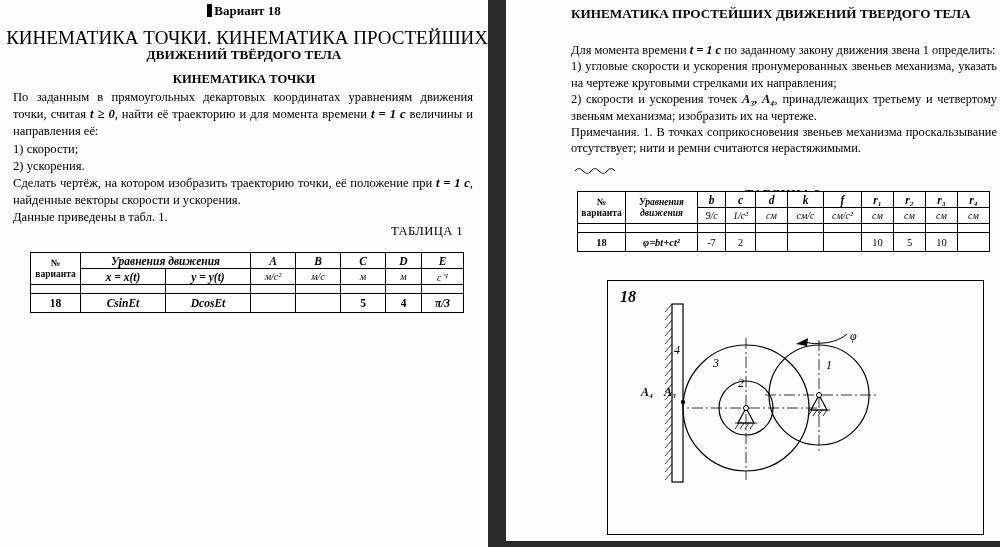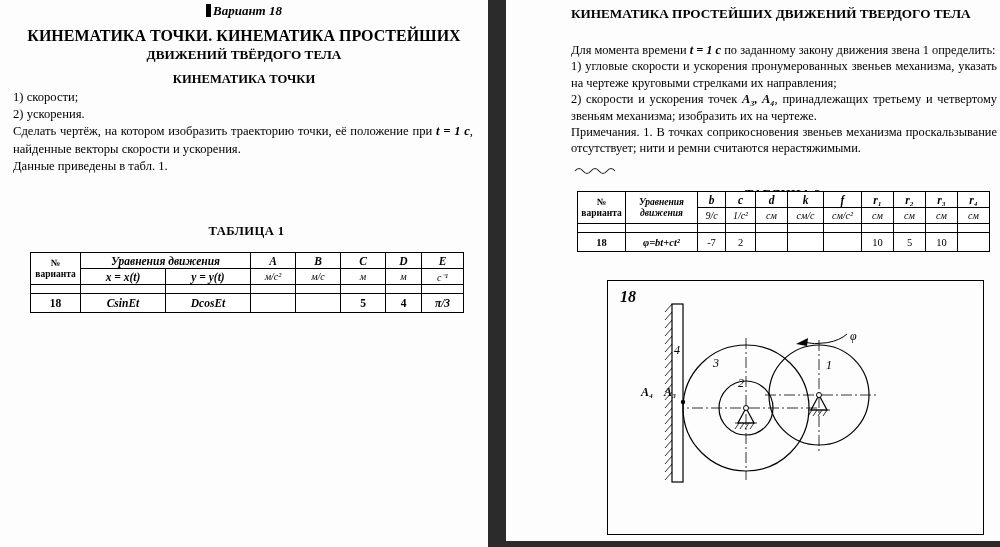--- a/index.html
+++ b/index.html
@@ -11,28 +11,28 @@
   }
   .page{position:absolute;background:#fdfdfd;}
   #left-page{left:0;top:0;width:488px;height:547px;}
   #right-page{left:506px;top:0;width:494px;height:541px;}
   .abs{position:absolute;}
   .bold{font-weight:bold;}
   .bi{font-weight:bold;font-style:italic;}
   p{margin:0;}
 
   
-  #lp-variant{top:3px;left:0;width:100%;text-align:center;font-weight:bold;font-size:13px;font-style:italic;}
+  #lp-variant{top:3px;left:0;width:100%;text-align:center;font-weight:bold;font-size:13px;}
   .caret{display:inline-block;width:5px;height:13px;background:#000;margin-right:2px;vertical-align:-2px;}
-  #lp-h1a{top:27px;left:0;width:100%;text-align:center;font-weight:bold;font-size:16px;}
+  #lp-h1a{top:27px;left:0;width:100%;text-align:right;font-weight:normal;font-size:19px;}
   #lp-h1b{top:47px;left:0;width:100%;text-align:center;font-weight:bold;font-size:13.2px;}
   #lp-h2{top:72px;left:0;width:100%;text-align:center;font-weight:bold;font-size:12.6px;}
   #lp-body{top:89px;left:13px;width:460px;font-size:12.6px;line-height:17.2px;}
   #lp-body .just{text-align:justify;}
-  #lp-t1-title{top:224px;left:30px;width:433px;text-align:center;font-weight:bold;font-size:12.6px;letter-spacing:.4px;}
+  #lp-t1-title{top:224px;left:30px;width:433px;text-align:right;font-weight:normal;font-size:12.6px;letter-spacing:.4px;}
 
   table{position:absolute;border-collapse:collapse;table-layout:fixed;background:#fff;}
   td{border:1px solid #000;text-align:center;vertical-align:middle;padding:0 2px;height:15px;overflow:hidden;}
   #table1{left:30px;top:252px;width:433px;font-size:11.5px;}
   #table2{left:71px;top:191px;width:412px;font-size:10.5px;}
   .two-line{font-size:9.5px;font-weight:bold;line-height:11px;}
   .letters{font-weight:bold;font-style:italic;font-size:11.5px;}
   .units{font-style:italic;font-size:10px;}
   tr.spacer td{height:8px;}
   tr.data td{height:18px;}
@@ -65,20 +65,23 @@
 
   <div class="abs" id="lp-variant">
     <span class="caret"></span><span>Вариант 18</span>
   </div>
 
   <div class="abs" id="lp-h1a">КИНЕМАТИКА ТОЧКИ. КИНЕМАТИКА ПРОСТЕЙШИХ</div>
   <div class="abs" id="lp-h2">КИНЕМАТИКА ТОЧКИ</div>
   <div class="abs" id="lp-h1b">ДВИЖЕНИЙ ТВЁРДОГО ТЕЛА</div>
 
   <div class="abs" id="lp-body">
+    <p class="just">
+      <span>По заданным в прямоугольных декартовых координатах уравнениям движения точки, считая </span><span class="bi">t ≥ 0</span><span>, найти её траекторию и для момента времени </span><span class="bi">t = 1 с</span><span> величины и направления её:</span>
+    </p>
     <p>1) скорости;</p>
     <p>2) ускорения.</p>
     <p class="just">
       <span>Сделать чертёж, на котором изобразить траекторию точки, её положение при </span><span class="bi">t = 1 с</span><span>, найденные векторы скорости и ускорения.</span>
     </p>
     <p>Данные приведены в табл. 1.</p>
   </div>
 
   <div class="abs" id="lp-t1-title">ТАБЛИЦА 1</div>
 

